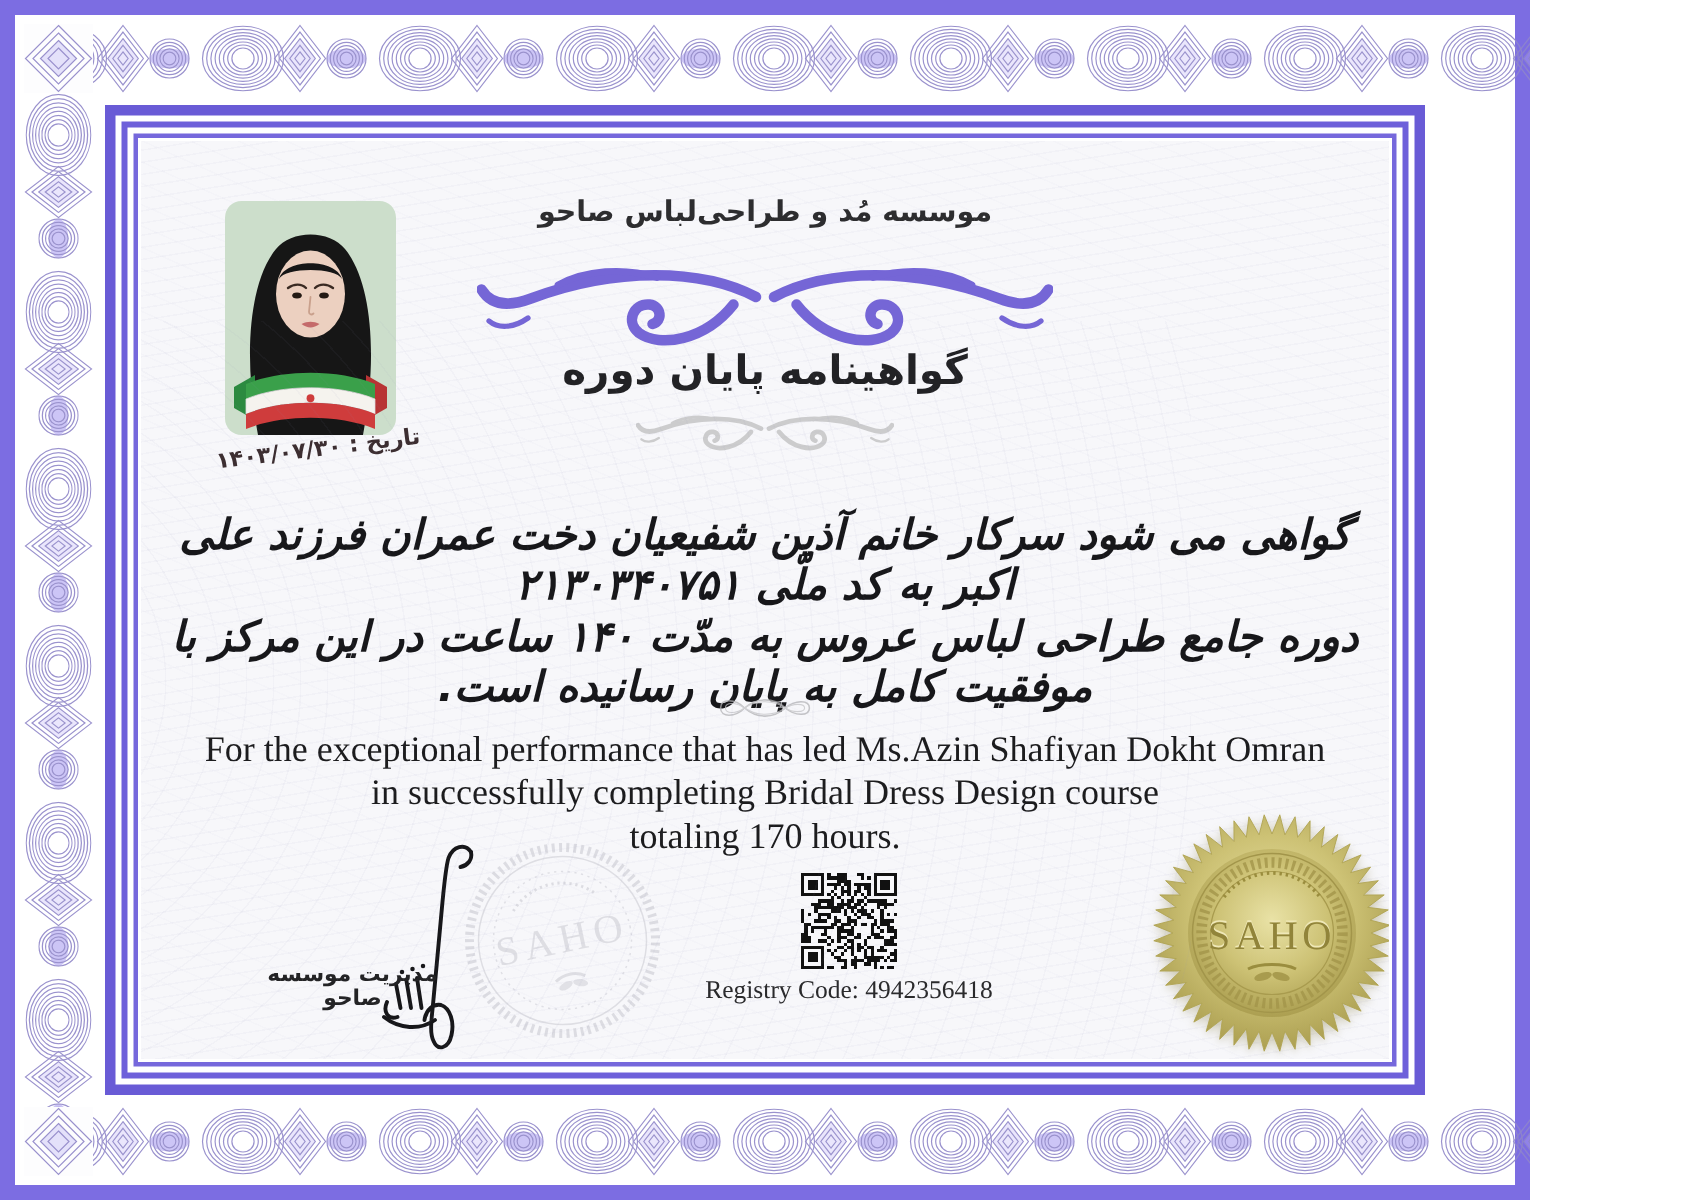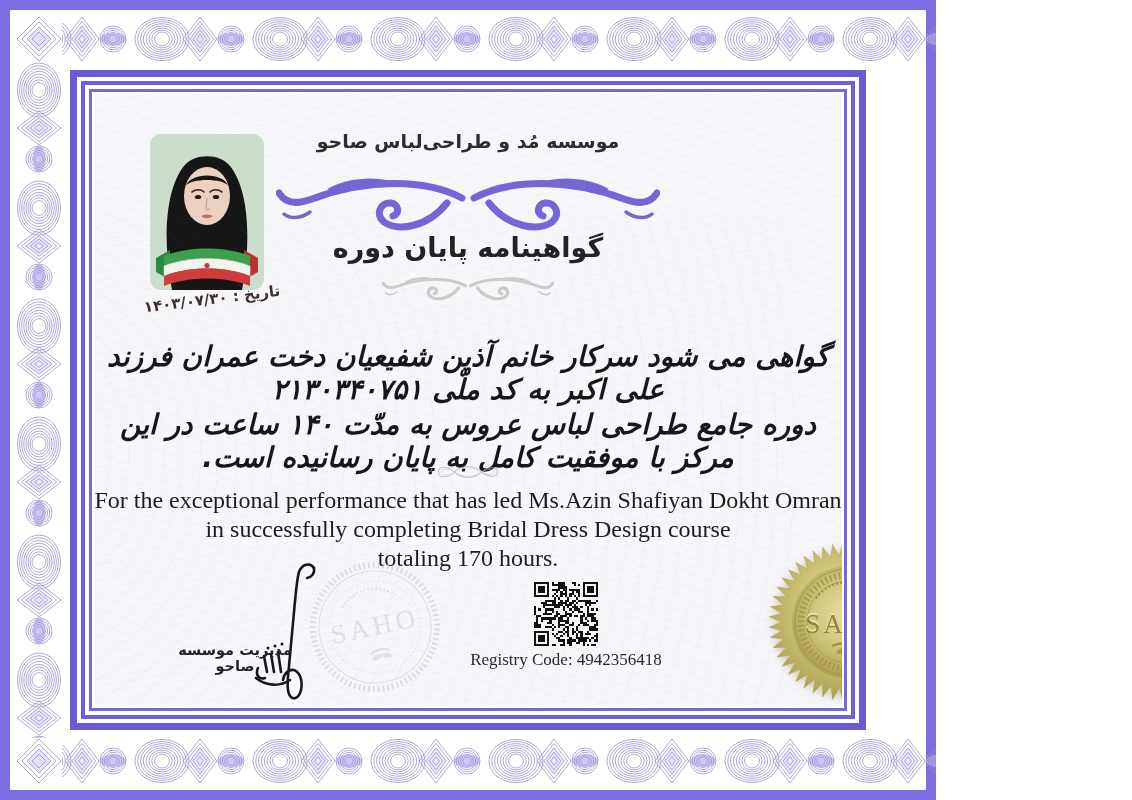--- a/index.html
+++ b/index.html
@@ -1,17 +1,17 @@
 <!DOCTYPE html>
 <html lang="en"><head>
 <meta charset="utf-8">
 <style>
   html,body{margin:0;padding:0;background:#ffffff;}
   body{width:1132px;height:800px;font-family:"Liberation Sans",sans-serif;}
-  .cert{position:relative;width:936px;height:800px;background:#ffffff;overflow:hidden;}
+  .cert{position:relative;width:1020px;height:800px;background:#ffffff;overflow:hidden;}
 
   
   .edge-band{position:absolute;inset:0;border:10px solid #7c6de2;box-sizing:border-box;pointer-events:none;}
 
   
   .strip{position:absolute;}
   .strip-top{left:16px;top:16px;}
   .strip-bottom{left:16px;top:738px;}
   .strip-left{left:16px;top:62px;}
   .strip-right{left:1070px;top:62px;}

